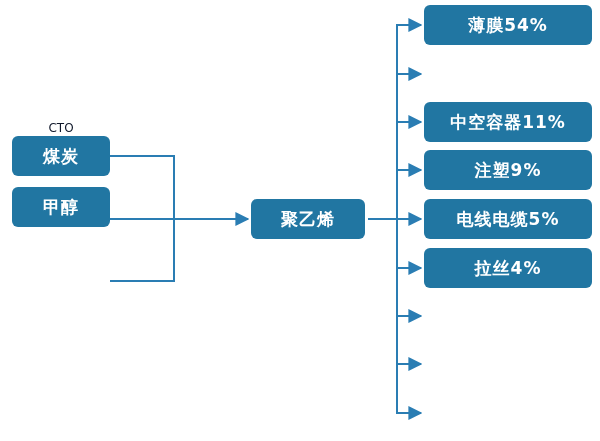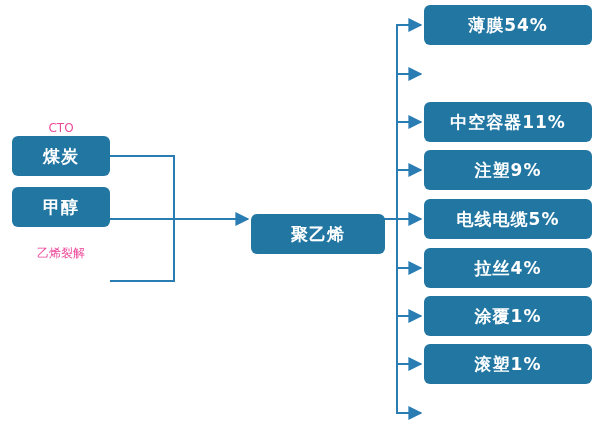--- a/index.html
+++ b/index.html
@@ -20,28 +20,28 @@
     font-weight: bold;
     display: flex;
     align-items: center;
     justify-content: center;
     border-radius: 6px;
     font-size: 17px;
     letter-spacing: 1px;
     white-space: nowrap;
   }
   .node.src { left: 12px; width: 98px; height: 40px; }
-  .node.center-node { left: 251px; top: 214px; width: 134px; height: 40px; }
+  .node.center-node { left: 251px; top: 199px; width: 114px; height: 40px; }
   .node.app { left: 424px; width: 168px; height: 40px; }
   .caption {
     position: absolute;
     left: 12px;
     width: 98px;
     text-align: center;
-    color: #ec4899;
+    color: #0f172a;
     font-size: 12px;
     line-height: 14px;
     white-space: nowrap;
   }
 </style>
 </head>
 <body>
 
 <div class="canvas">
 
@@ -67,25 +67,22 @@
     <line x1="397" y1="316" x2="421" y2="316" stroke="#2A7DB3" stroke-width="2" marker-end="url(#arrow)"></line>
     <line x1="397" y1="364" x2="421" y2="364" stroke="#2A7DB3" stroke-width="2" marker-end="url(#arrow)"></line>
     <line x1="397" y1="413" x2="421" y2="413" stroke="#2A7DB3" stroke-width="2" marker-end="url(#arrow)"></line>
   </svg>
 
   <div class="caption" style="top:121px">CTO</div>
   <div class="node src" style="top:136px">煤炭</div>
 
   <div class="node src" style="top:187px">甲醇</div>
 
-  <div class="caption" style="top:246px">乙烯裂解</div>
 
   <div class="node center-node">聚乙烯</div>
 
   <div class="node app" style="top:5px">薄膜54%</div>
   <div class="node app" style="top:102px">中空容器11%</div>
   <div class="node app" style="top:150px">注塑9%</div>
   <div class="node app" style="top:199px">电线电缆5%</div>
   <div class="node app" style="top:248px">拉丝4%</div>
-  <div class="node app" style="top:296px">涂覆1%</div>
-  <div class="node app" style="top:344px">滚塑1%</div>
 
 </div>
 
 </body></html>

